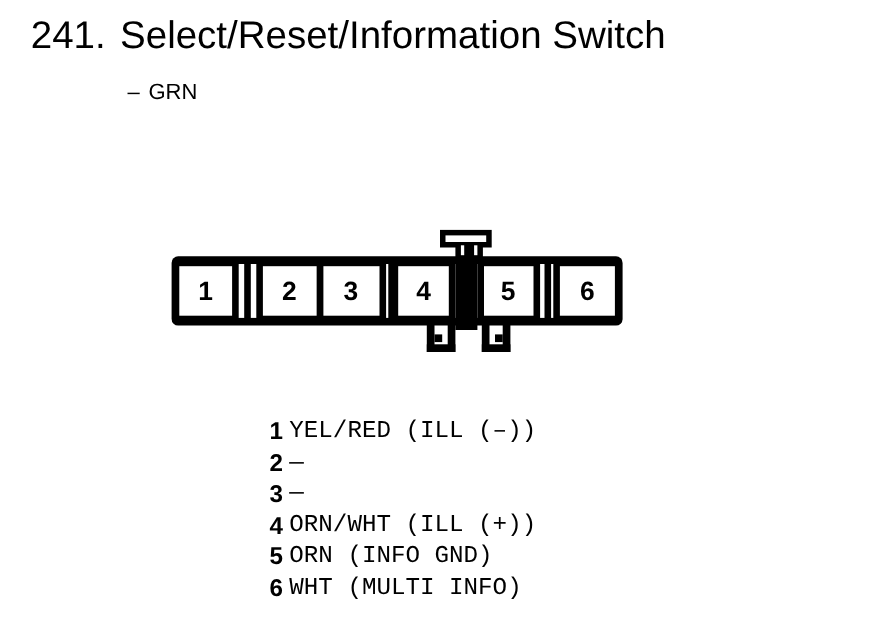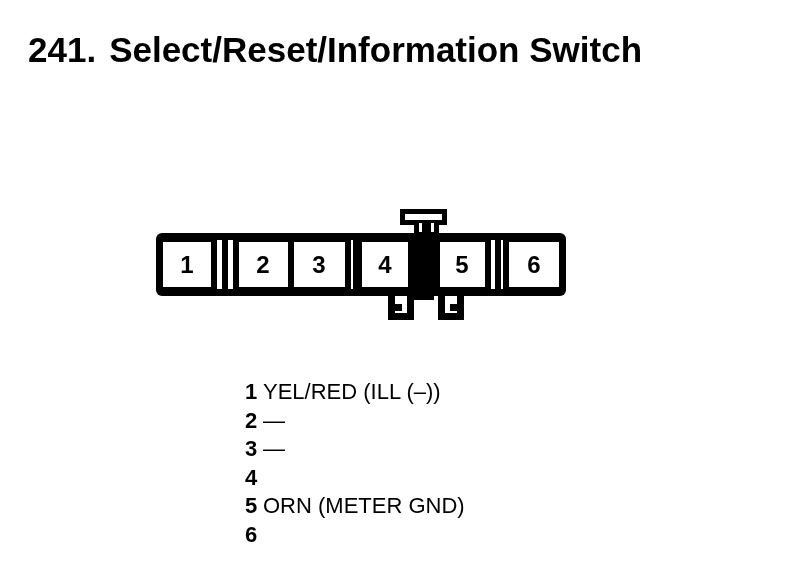--- a/index.html
+++ b/index.html
@@ -8,23 +8,23 @@
     width: 800px;
     height: 580px;
     background: #ffffff;
     overflow: hidden;
     font-family: "Liberation Sans", sans-serif;
     color: #000;
   }
   .title-row {
     position: absolute;
     left: 28px;
-    top: 32px;
+    top: 15px;
     font-size: 35px;
-    font-weight: bold;
+    font-weight: normal;
     line-height: 35px;
     white-space: nowrap;
     letter-spacing: 0px;
   }
   .title-row .item-number { margin-right: 13px; }
   .notes {
     position: absolute;
     left: 116px;
     top: 70px;
     font-size: 20px;
@@ -45,37 +45,40 @@
     top: 378px;
     font-size: 22px;
     line-height: 28.5px;
   }
   .pin-row { display: flex; white-space: nowrap; }
   .pin-row .pin-num {
     display: inline-block;
     width: 18px;
     font-weight: bold;
   }
-  .pin-row .pin-desc { display: inline-block; }
+  .pin-row .pin-desc { display: inline-block; font-family: Liberation Mono, monospace; }
   svg text.cavity-num {
     font-family: "Liberation Sans", sans-serif;
     font-size: 24px;
     font-weight: bold;
   }
 </style>
 </head>
 <body>
 
 <div class="page">
 
   <div class="title-row">
     <span class="item-number">241.</span><span>Select/Reset/Information Switch</span>
   </div>
 
   <div class="notes">
+    <div class="note-line">
+      <span class="dash">–</span><span>GRN</span>
+    </div>
   </div>
 
   <div class="connector-wrap">
     <svg width="430" height="140" viewBox="150 195 430 140">
       <g fill="#000000">
 
         <g>
           <rect x="400" y="209" width="47" height="16"></rect>
           <rect x="405" y="214" width="37" height="6" fill="#ffffff"></rect>
           <rect x="414" y="221" width="25" height="14"></rect>
@@ -141,23 +144,25 @@
     <div class="pin-row">
       <span class="pin-num">2</span>
       <span class="pin-desc">—</span>
     </div>
     <div class="pin-row">
       <span class="pin-num">3</span>
       <span class="pin-desc">—</span>
     </div>
     <div class="pin-row">
       <span class="pin-num">4</span>
+      <span class="pin-desc">ORN/WHT (ILL (+))</span>
     </div>
     <div class="pin-row">
       <span class="pin-num">5</span>
-      <span class="pin-desc">ORN (METER GND)</span>
+      <span class="pin-desc">ORN (INFO GND)</span>
     </div>
     <div class="pin-row">
       <span class="pin-num">6</span>
+      <span class="pin-desc">WHT (MULTI INFO)</span>
     </div>
   </div>
 
 </div>
 
 </body></html>

